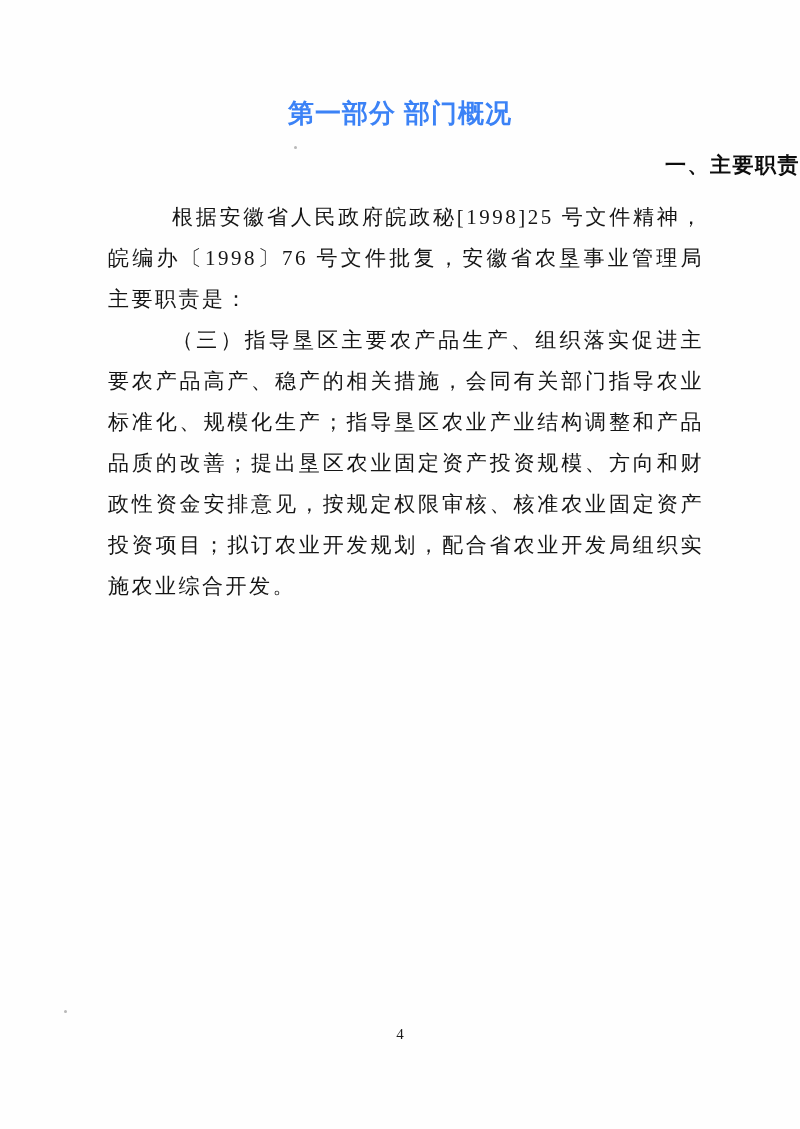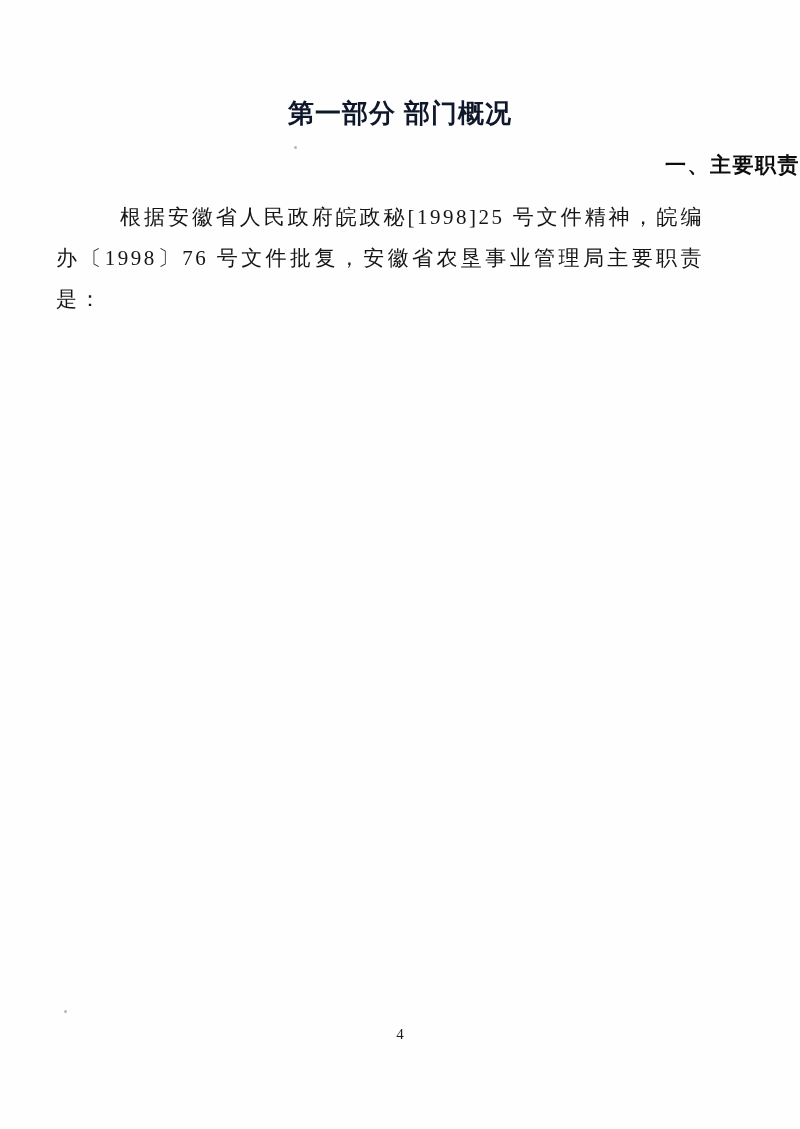--- a/index.html
+++ b/index.html
@@ -18,35 +18,35 @@
   }
   .doc-title {
     margin: 0;
     padding-top: 96px;
     text-align: center;
     font-family: "Liberation Sans", "DejaVu Sans", sans-serif;
     font-weight: bold;
     font-size: 26px;
     line-height: 34px;
     letter-spacing: 1px;
-    color: #0f172a;
+    color: #3b82f6;
   }
   .section-heading {
     margin: 21px 0 18px 0;
     padding-left: 63px;
     font-family: "Liberation Sans", "DejaVu Sans", sans-serif;
     font-weight: bold;
     font-size: 21px;
     line-height: 28px;
     letter-spacing: 1.5px;
     color: #0d0d0d;
     text-align: right;
   }
   .body-text {
-    padding: 0 96px 0 56px;
+    padding: 0 96px 0 108px;
   }
   .body-text p {
     margin: 0;
     font-size: 21px;
     line-height: 41px;
     letter-spacing: 2.5px;
     text-indent: 64px;
     text-align: justify;
     color: #151515;
   }
@@ -71,20 +71,21 @@
 <body>
 
 <div class="page">
 
   <h1 class="doc-title">第一部分 部门概况</h1>
 
   <h2 class="section-heading">一、主要职责</h2>
 
   <div class="body-text">
     <p>根据安徽省人民政府皖政秘[1998]25 号文件精神，皖编办〔1998〕76 号文件批复，安徽省农垦事业管理局主要职责是：</p>
+    <p>（三）指导垦区主要农产品生产、组织落实促进主要农产品高产、稳产的相关措施，会同有关部门指导农业标准化、规模化生产；指导垦区农业产业结构调整和产品品质的改善；提出垦区农业固定资产投资规模、方向和财政性资金安排意见，按规定权限审核、核准农业固定资产投资项目；拟订农业开发规划，配合省农业开发局组织实施农业综合开发。</p>
   </div>
 
   <div class="page-number">4</div>
 
   <div class="speckle speckle-1"></div>
   <div class="speckle speckle-2"></div>
 
 </div>
 
 </body></html>

